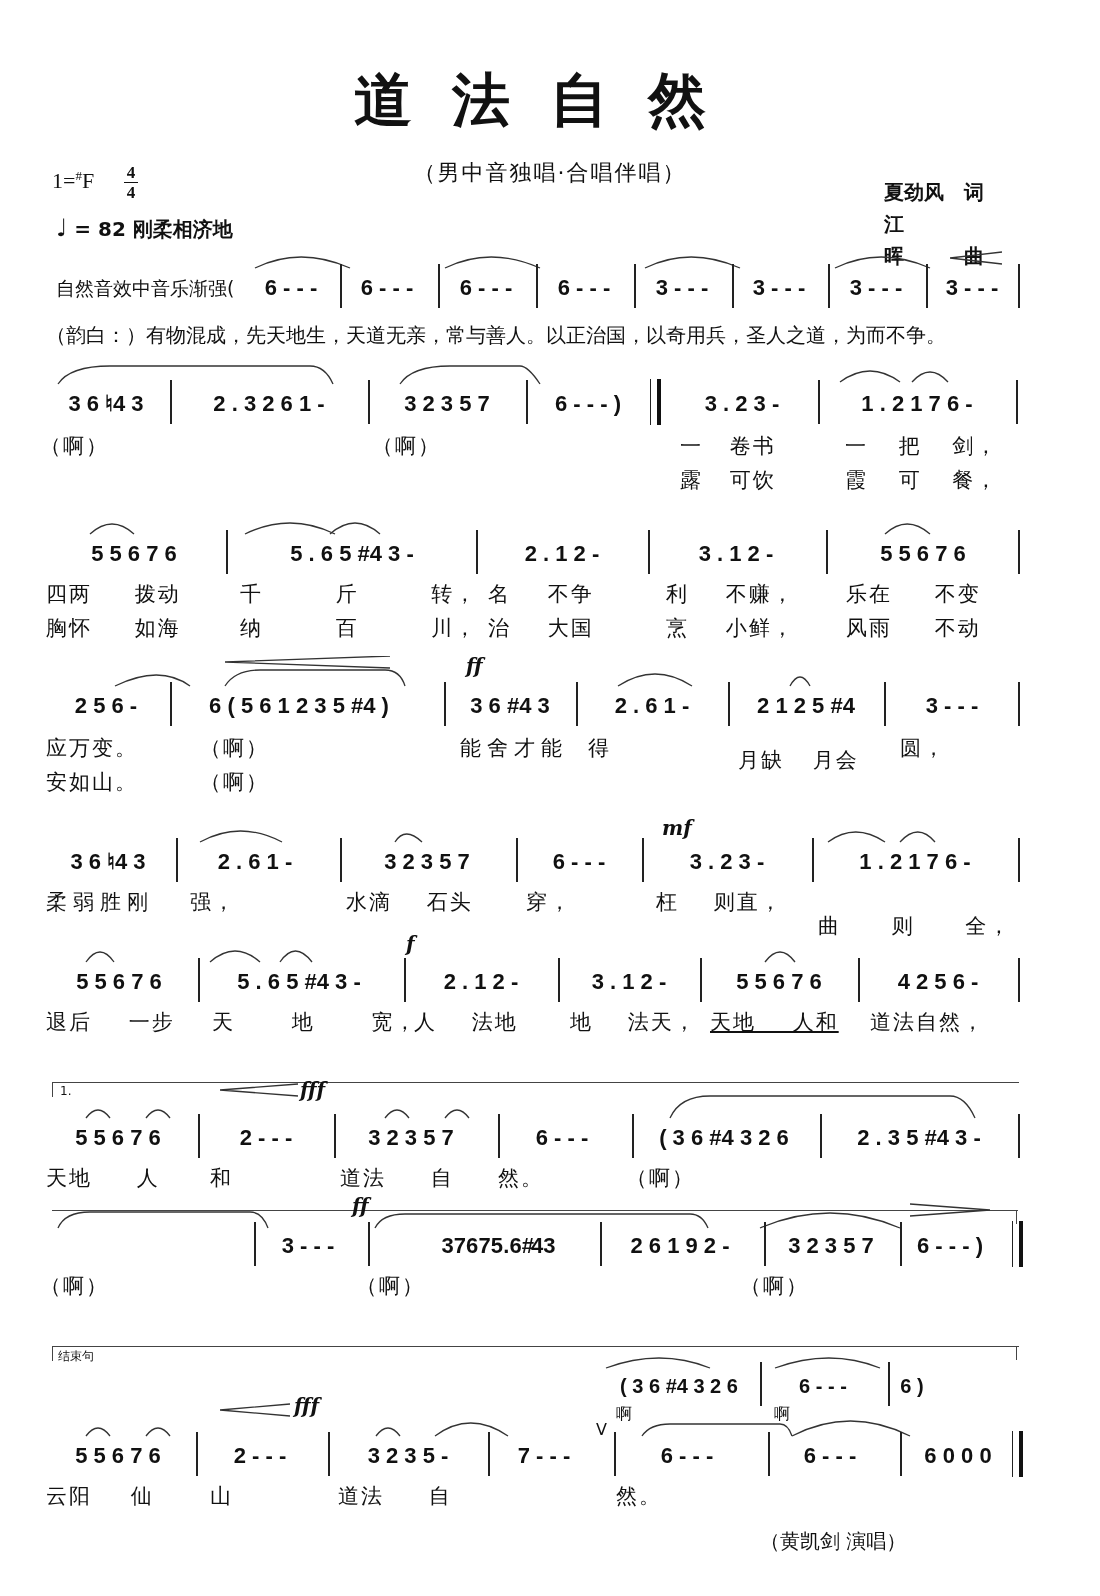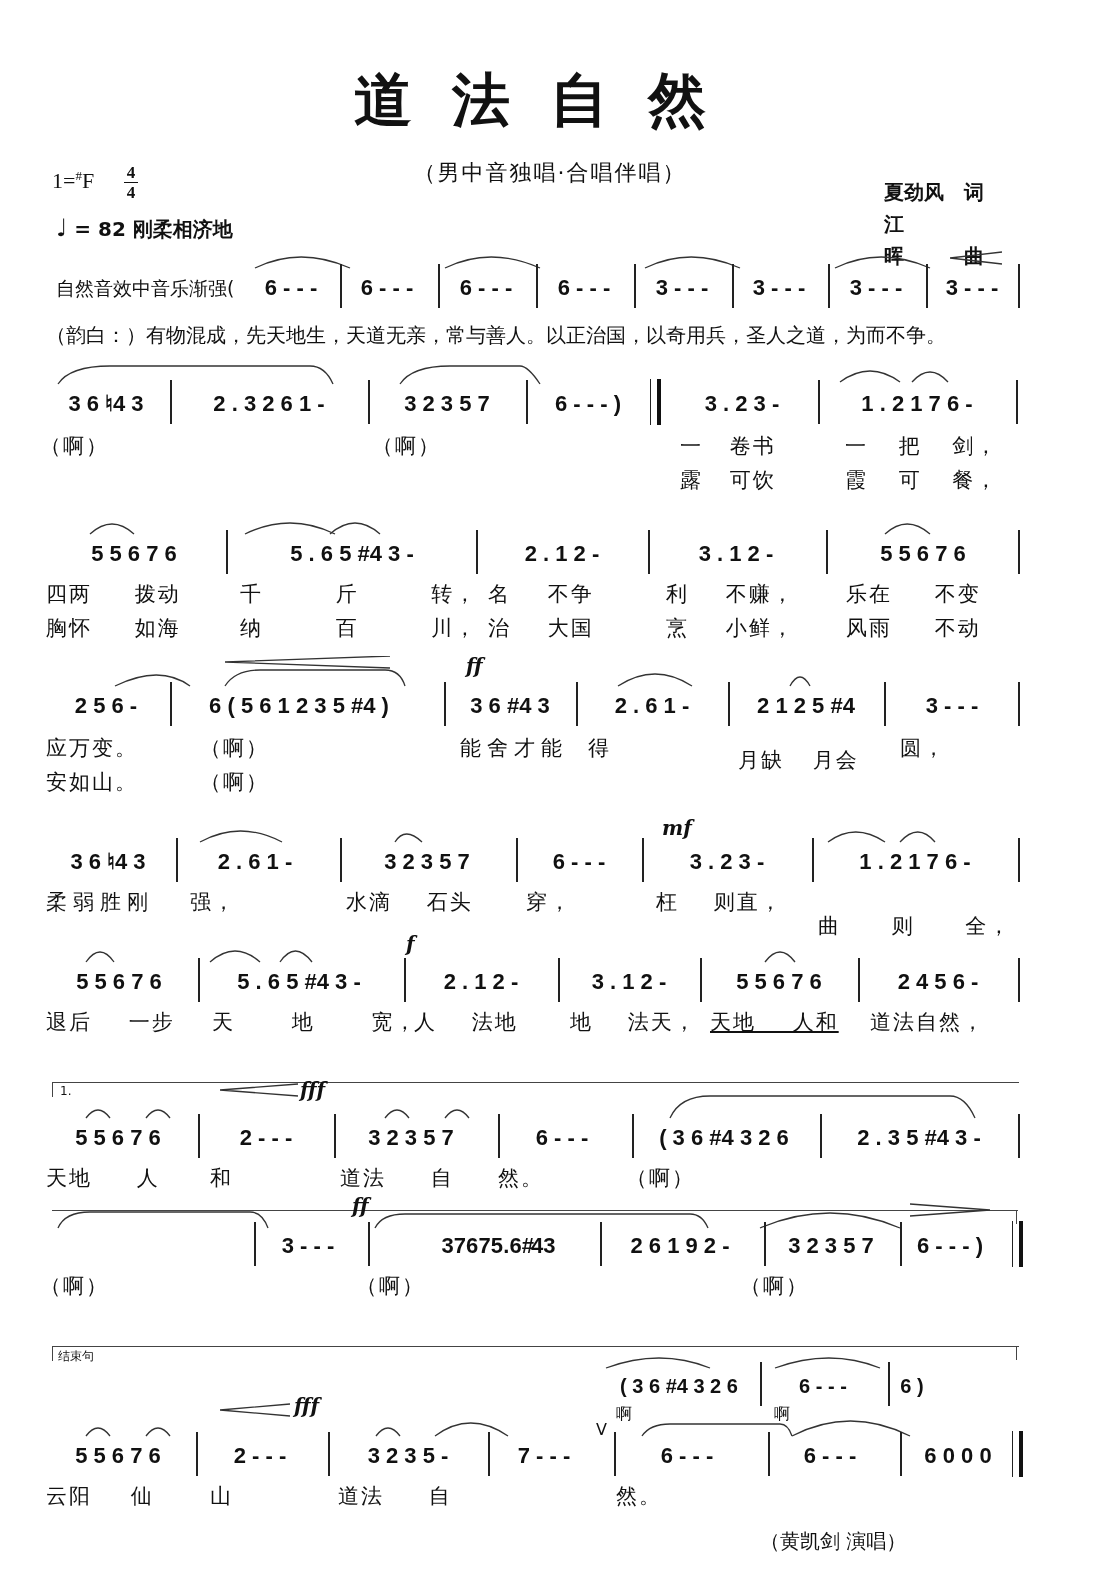--- a/index.html
+++ b/index.html
@@ -205,21 +205,21 @@
   <div class="m" style="left:46px;width:146px;">5 5 6 7 6</div>
   <div class="bar" style="left:198px;"></div>
   <div class="m" style="left:202px;width:194px;">5 . 6 5 #4 3 -</div>
   <div class="bar" style="left:404px;"></div>
   <div class="m" style="left:408px;width:146px;">2 . 1 2 -</div>
   <div class="bar" style="left:558px;"></div>
   <div class="m" style="left:562px;width:134px;">3 . 1 2 -</div>
   <div class="bar" style="left:700px;"></div>
   <div class="m" style="left:704px;width:150px;">5 5 6 7 6</div>
   <div class="bar" style="left:858px;"></div>
-  <div class="m" style="left:862px;width:152px;">2 4 5 6 -</div>
+  <div class="m" style="left:862px;width:152px;">4 2 5 6 -</div>
   <div class="bar" style="left:1018px;"></div>
   <div class="lyr" style="left:46px;top:46px;word-spacing:28px;">退后 一步</div>
   <div class="lyr" style="left:212px;top:46px;word-spacing:48px;">天 地 宽，</div>
   <div class="lyr" style="left:414px;top:46px;word-spacing:26px;">人 法地</div>
   <div class="lyr" style="left:570px;top:46px;word-spacing:26px;">地 法天，</div>
   <div class="lyr" style="left:710px;top:46px;word-spacing:28px;text-decoration:underline;">天地 人和</div>
   <div class="lyr" style="left:870px;top:46px;">道法自然，</div>
 </div>
 
 <div class="voltabar" style="left:52px;top:1082px;width:966px;"></div>

